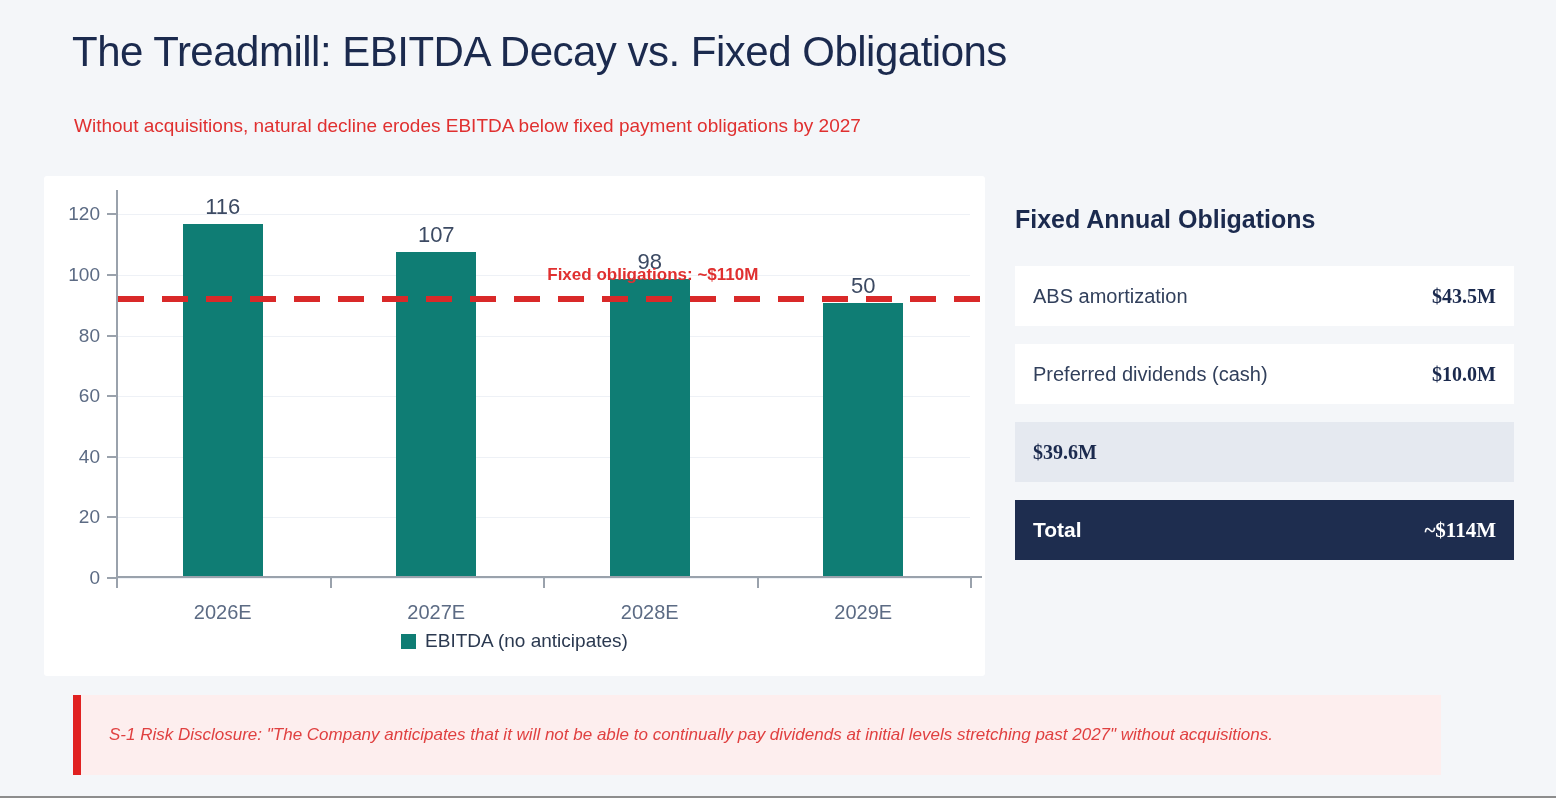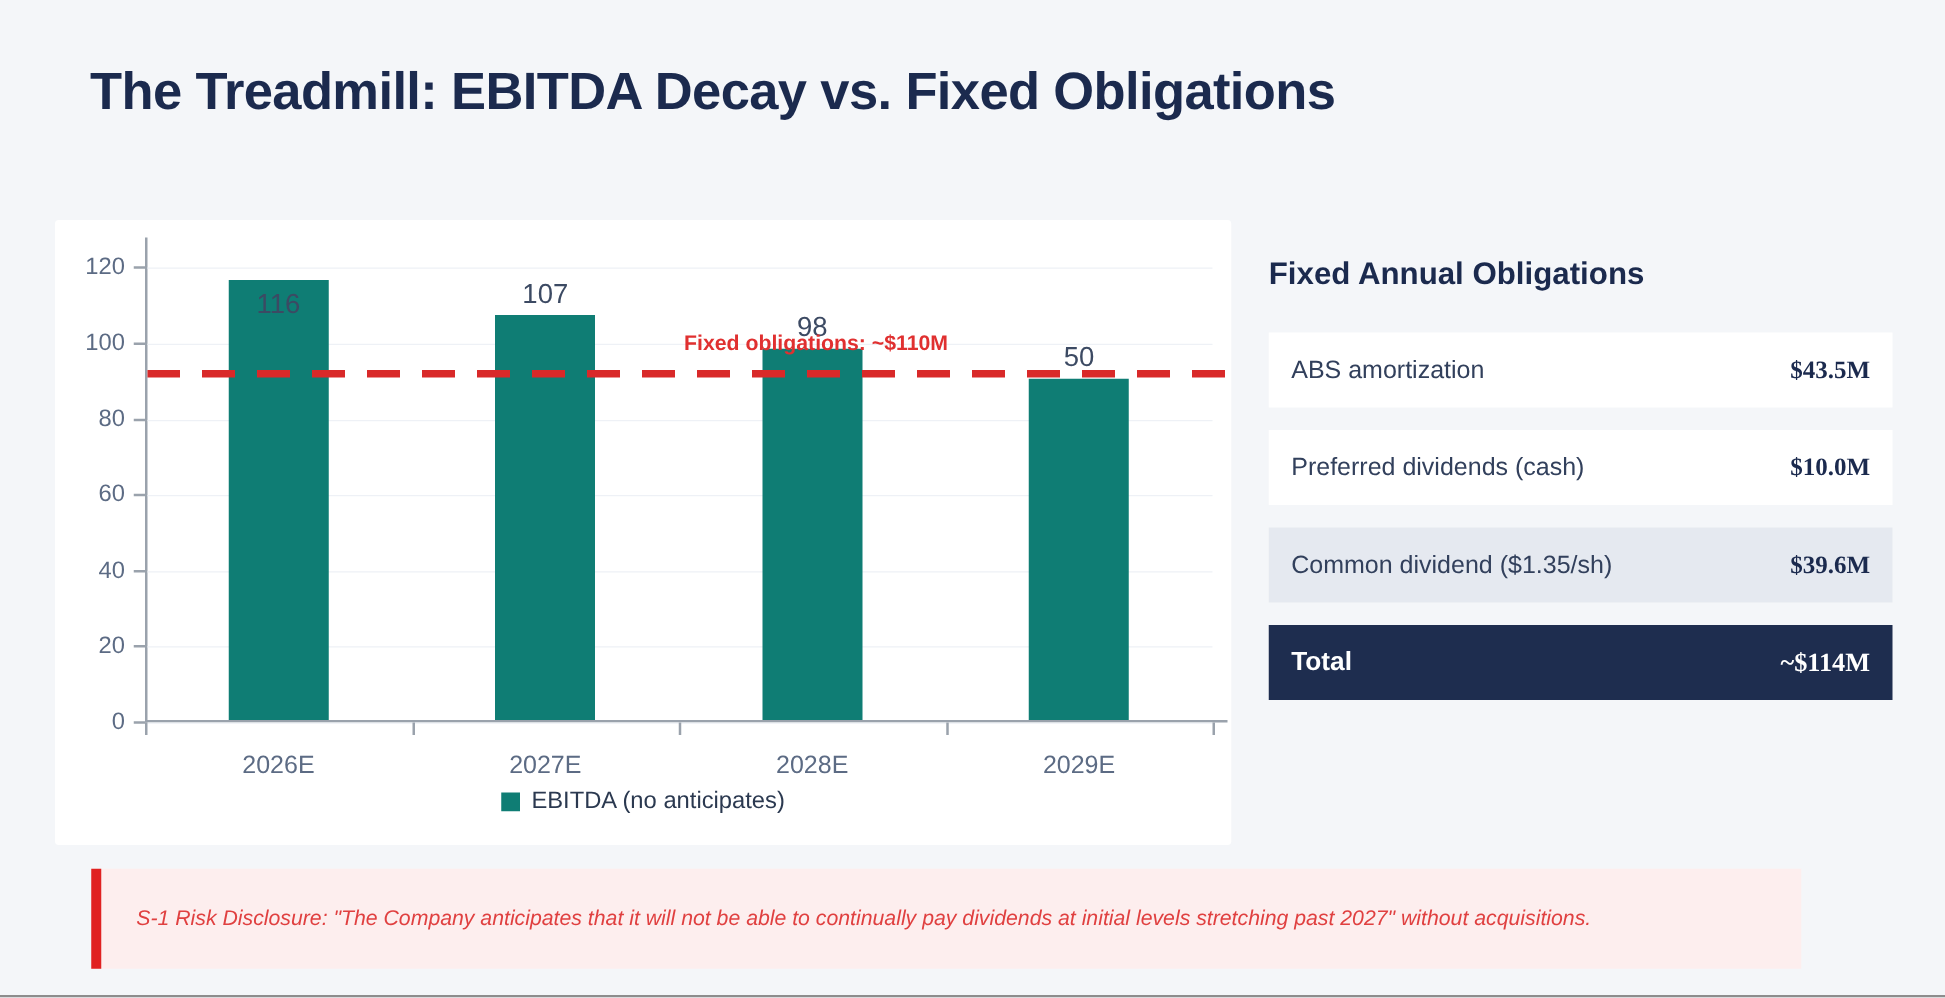--- a/index.html
+++ b/index.html
@@ -20,23 +20,23 @@
   .page {
     position: absolute;
     inset: 0;
     background: #f4f6f9;
   }
 
   
   .page-title {
     position: absolute;
     left: 72px;
-    top: 49px;
+    top: 28px;
     font-size: 42px;
-    font-weight: 700;
+    font-weight: 400;
     letter-spacing: -0.5px;
     color: #1b2a4e;
     white-space: nowrap;
   }
 
   .page-subtitle {
     position: absolute;
     left: 74px;
     top: 115px;
     font-size: 19px;
@@ -275,20 +275,21 @@
     background: #8d8d8d;
   }
 </style>
 </head>
 <body>
 
 <div class="page">
 
   <div class="page-title">The Treadmill: EBITDA Decay vs. Fixed Obligations</div>
 
+  <div class="page-subtitle">Without acquisitions, natural decline erodes EBITDA below fixed payment obligations by 2027</div>
 
   <div class="chart-card">
     <div class="plot" id="plot">
       <div class="axis-y"></div>
       <div class="axis-x"></div>
     <div class="gridline" style="top: 388px;"></div>
         <div class="ytick-mark" style="top: 387px;"></div>
         <div class="ytick-label" style="top: 388px;">0</div>
         <div class="gridline" style="top: 327.375px;"></div>
         <div class="ytick-mark" style="top: 326.375px;"></div>
@@ -302,21 +303,21 @@
         <div class="gridline" style="top: 145.5px;"></div>
         <div class="ytick-mark" style="top: 144.5px;"></div>
         <div class="ytick-label" style="top: 145.5px;">80</div>
         <div class="gridline" style="top: 84.875px;"></div>
         <div class="ytick-mark" style="top: 83.875px;"></div>
         <div class="ytick-label" style="top: 84.875px;">100</div>
         <div class="gridline" style="top: 24.25px;"></div>
         <div class="ytick-mark" style="top: 23.25px;"></div>
         <div class="ytick-label" style="top: 24.25px;">120</div>
         <div class="bar" style="left: 66.75px; width: 80px; height: 351.625px;"></div>
-        <div class="bar-label" style="left: 106.75px; top: 30.375px; margin-top: 36px;">116</div>
+        <div class="bar-label" style="left: 106.75px; top: 30.375px;">116</div>
         <div class="xtick-mark" style="left: 0px;"></div>
         <div class="xtick-label" style="left: 106.75px;">2026E</div>
         <div class="bar" style="left: 280.25px; width: 80px; height: 324.344px;"></div>
         <div class="bar-label" style="left: 320.25px; top: 57.6562px;">107</div>
         <div class="xtick-mark" style="left: 213.5px;"></div>
         <div class="xtick-label" style="left: 320.25px;">2027E</div>
         <div class="bar" style="left: 493.75px; width: 80px; height: 297.062px;"></div>
         <div class="bar-label" style="left: 533.75px; top: 84.9375px;">98</div>
         <div class="xtick-mark" style="left: 427px;"></div>
         <div class="xtick-label" style="left: 533.75px;">2028E</div>
@@ -340,21 +341,20 @@
     <div class="obl-table" id="obl-table">
         <div class="obl-row odd">
           <span class="obl-label">ABS amortization</span>
           <span class="obl-value">$43.5M</span>
         </div>
         <div class="obl-row odd">
           <span class="obl-label">Preferred dividends (cash)</span>
           <span class="obl-value">$10.0M</span>
         </div>
         <div class="obl-row even">
-          <span class="obl-label">Common dividend ($1.35/sh)</span>
           <span class="obl-value">$39.6M</span>
         </div>
         <div class="obl-row total">
           <span class="obl-label">Total</span>
           <span class="obl-value">~$114M</span>
         </div>
       </div>
   </div>
 
   <div class="disclosure">

